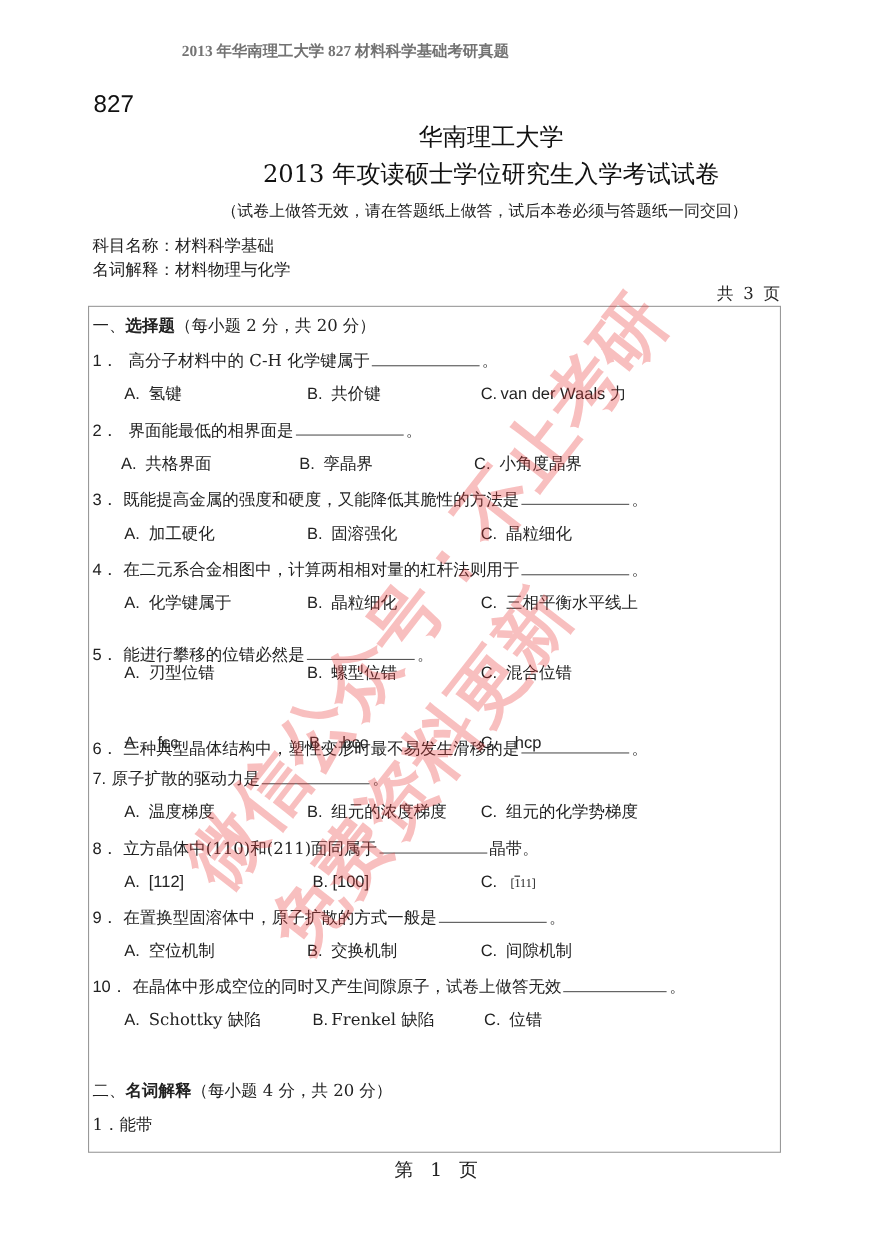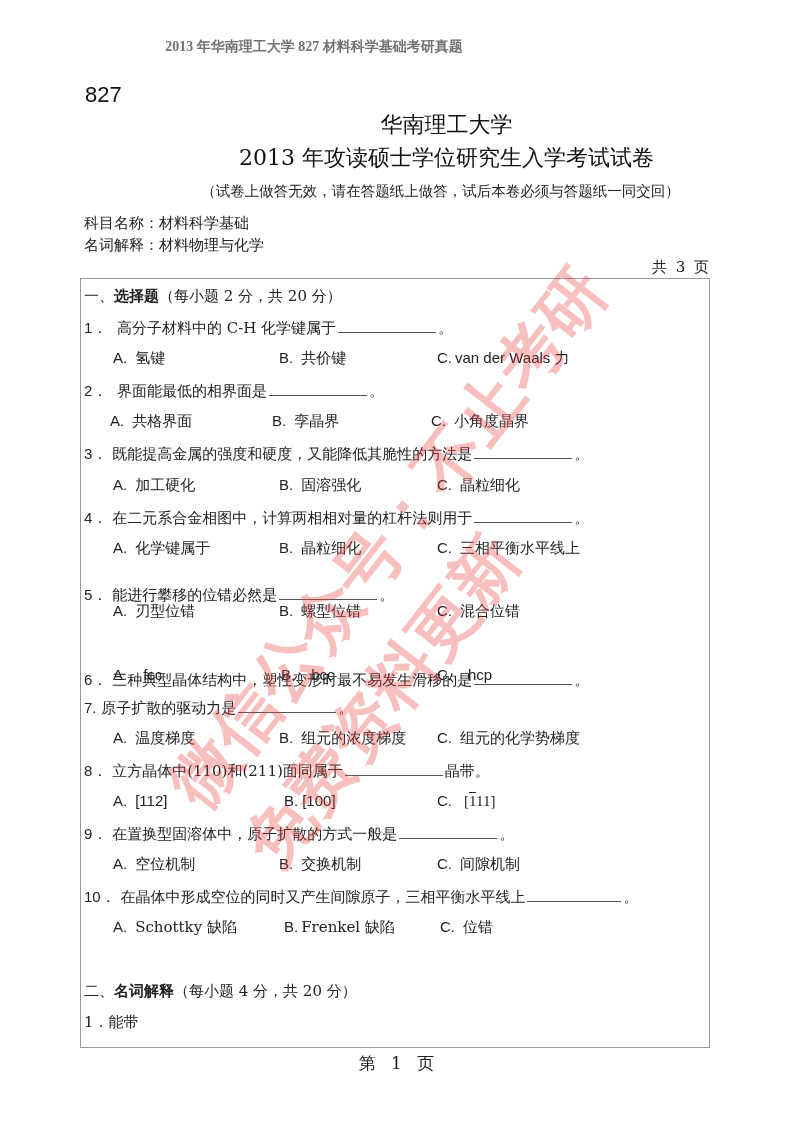--- a/index.html
+++ b/index.html
@@ -29,21 +29,21 @@
     }
     .line .num { font-family: "Liberation Sans", "DejaVu Sans", sans-serif; }
     .sec-bold { font-weight: bold; text-align: center; }
     .blank {
       display: inline-block; border-bottom: 1px solid #555; width: 98px; height: 14px;
       vertical-align: baseline; margin: 0 2px;
     }
     .opt { font-size: 15px; color: #222; white-space: nowrap; }
     .opt .lab { font-family: "Liberation Sans", "DejaVu Sans", sans-serif; margin-right: 8px; }
     .latin { font-family: "Liberation Sans", "DejaVu Sans", sans-serif; }
-    .mill { font-family: "Liberation Serif", serif; font-size: 15px; text-align: center; }
+    .mill { font-family: "Liberation Serif", serif; font-size: 11px; text-align: center; }
     .bar { text-decoration: overline; }
     .footer { left: 0; width: 793px; top: 1052px; text-align: center; font-size: 17px; color: #222; word-spacing: 10px; }
     .watermark {
       color: rgba(235, 60, 60, 0.33); font-size: 66px; font-weight: bold; white-space: nowrap;
       transform-origin: left top; pointer-events: none;
       font-family: "DejaVu Sans", sans-serif;
     }
   </style>
 </head>
 <body>
@@ -122,21 +122,21 @@
 <div class="abs opt" style="top:792px; left:437px"><span class="lab" style="margin-right:12px">C.</span><span class="mill"><span>[</span><span class="bar">1</span><span>11]</span></span></div>
 
 <div class="abs line" style="top:824px">
   <span class="num">9．</span>&nbsp;<span>在置换型固溶体中，原子扩散的方式一般是</span><span class="blank"></span><span>。</span>
 </div>
 <div class="abs opt" style="top:855px; left:113px"><span class="lab">A.</span><span>空位机制</span></div>
 <div class="abs opt" style="top:855px; left:279px"><span class="lab">B.</span><span>交换机制</span></div>
 <div class="abs opt" style="top:855px; left:437px"><span class="lab">C.</span><span>间隙机制</span></div>
 
 <div class="abs line" style="top:887px">
-  <span class="num">10．</span>&nbsp;<span>在晶体中形成空位的同时又产生间隙原子，三相平衡水平线上</span><span class="blank" style="width:94px"></span><span>。</span>
+  <span class="num">10．</span>&nbsp;<span>在晶体中形成空位的同时又产生间隙原子，试卷上做答无效</span><span class="blank" style="width:94px"></span><span>。</span>
 </div>
 <div class="abs opt" style="top:918px; left:113px"><span class="lab">A.</span><span>Schottky 缺陷</span></div>
 <div class="abs opt" style="top:918px; left:284px"><span class="lab" style="margin-right:3px">B.</span><span>Frenkel 缺陷</span></div>
 <div class="abs opt" style="top:918px; left:440px"><span class="lab">C.</span><span>位错</span></div>
 
 <div class="abs line" style="top:982px">
   <span>二、</span><span class="sec-bold">名词解释</span><span>（每小题 4 分，共 20 分）</span>
 </div>
 <div class="abs line" style="top:1013px">
   <span>1．</span><span>能带</span>

